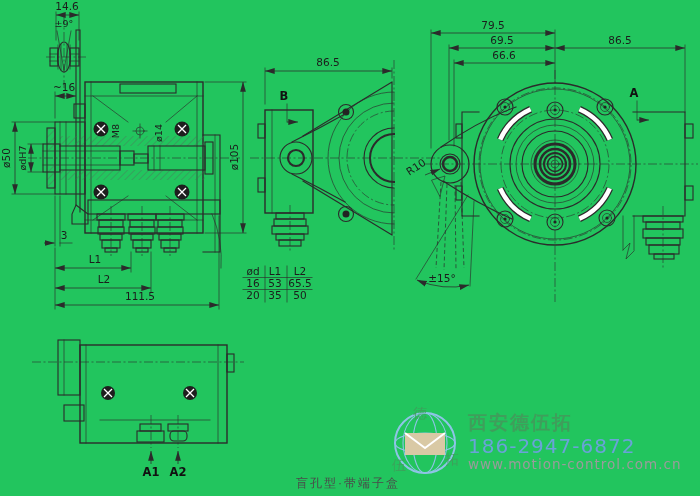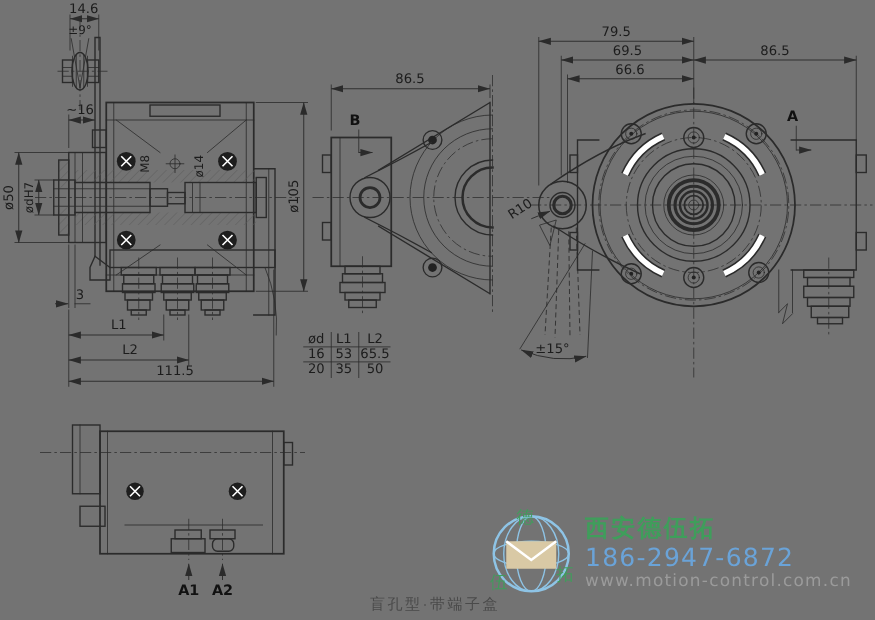--- a/index.html
+++ b/index.html
@@ -1,16 +1,16 @@
 <!DOCTYPE html>
 <html><head>
 <meta charset="utf-8">
 <style>
   html,body{margin:0;padding:0;background:#fff;}
-  #stage{position:relative;width:700px;height:496px;background:#737373;overflow:hidden;}
+  #stage{position:relative;width:700px;height:496px;background:#22c55e;overflow:hidden;}
   svg{position:absolute;left:0;top:0;}
   .ln{fill:none;stroke:#2b2b2b;stroke-width:1.1;stroke-linecap:square;}
   .lw{stroke-width:1.4;}
   .tn{fill:none;stroke:#2b2b2b;stroke-width:0.65;stroke-linecap:square;}
   .cl{fill:none;stroke:#2b2b2b;stroke-width:0.6;stroke-dasharray:9 2.5 2 2.5;}
   .dsh{fill:none;stroke:#2b2b2b;stroke-width:0.7;stroke-dasharray:4 2.6;}
   .dim{fill:none;stroke:#2b2b2b;stroke-width:0.75;marker-start:url(#ar);marker-end:url(#ar);}
   .dima{fill:none;stroke:#2b2b2b;stroke-width:0.75;marker-end:url(#ar);}
   .dt{font:10.5px "DejaVu Sans",sans-serif;fill:#1c1c1c;text-anchor:middle;}
   .dts{font-size:9.5px;}

